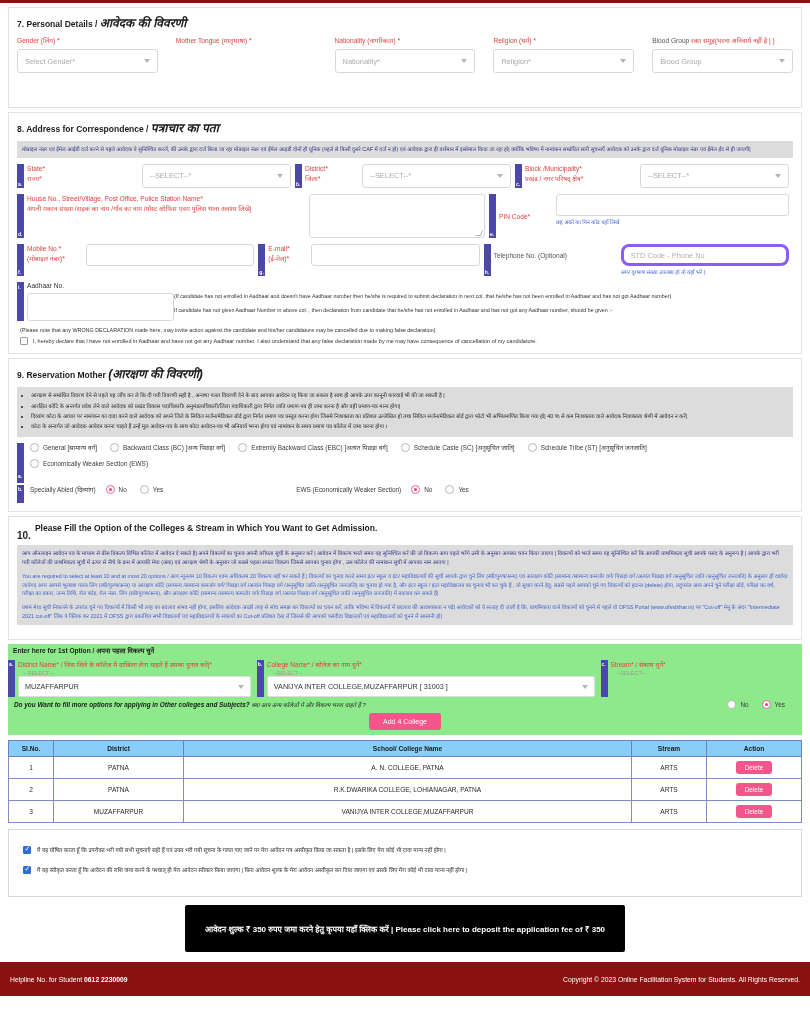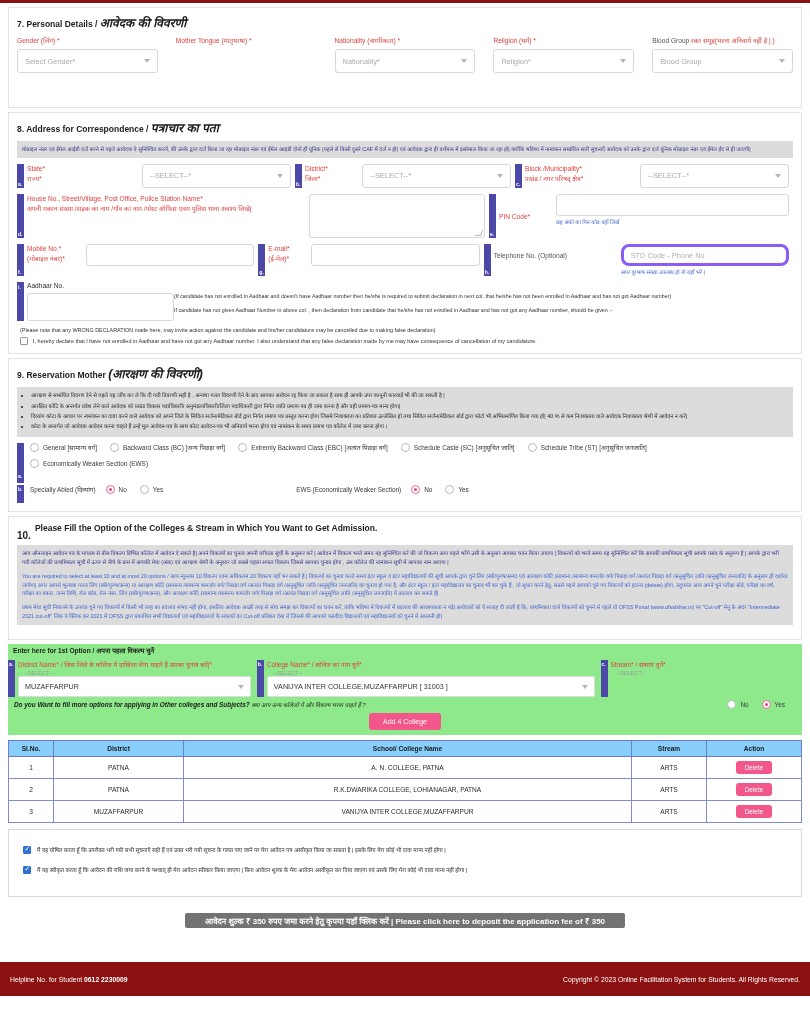--- a/index.html
+++ b/index.html
@@ -104,22 +104,22 @@
 
   
   table.coll { width:100%; border-collapse:collapse; margin-top:5px; font-size:6.6px; }
   table.coll th { background:#87cefa; color:#1a1a1a; font-weight:bold; border:1px solid #6f7ec4; padding:4px 2px; }
   table.coll td { border:1px solid #7f8cc9; padding:4px 2px; text-align:center; color:#2a2a2a; }
   .delbtn { background:#f2568a; color:#fff; border:none; border-radius:3px; font-size:6.4px; padding:3px 9px; cursor:pointer; }
 
   .final-card { border:1px solid #d9d9d9; margin-top:6px; padding:10px 8px; }
   .final-row { display:flex; align-items:flex-start; gap:6px; margin:6px 0 12px 6px; }
   .final-row .t { font-size:5.6px; color:#2b2b2b; }
-  .paybtn { display:block; margin:16px auto 0 auto; background:#737373; color:#fff; border:none;
-    font-size:8px; font-weight:bold; padding:2px 20px; border-radius:2px; cursor:pointer; }
+  .paybtn { display:block; margin:8px auto 0 auto; background:#000000; color:#fff; border:none;
+    font-size:8px; font-weight:bold; padding:18px 20px; border-radius:2px; cursor:pointer; }
 
   footer.redbar {
     position:absolute; left:0; right:0; bottom:28px; height:34px; background:#8b1111; color:#fff;
     display:flex; align-items:center; justify-content:space-between; padding:0 10px; font-size:6.8px;
   }
   footer.redbar b { font-weight:bold; }
 </style>
 </head>
 <body>
 

